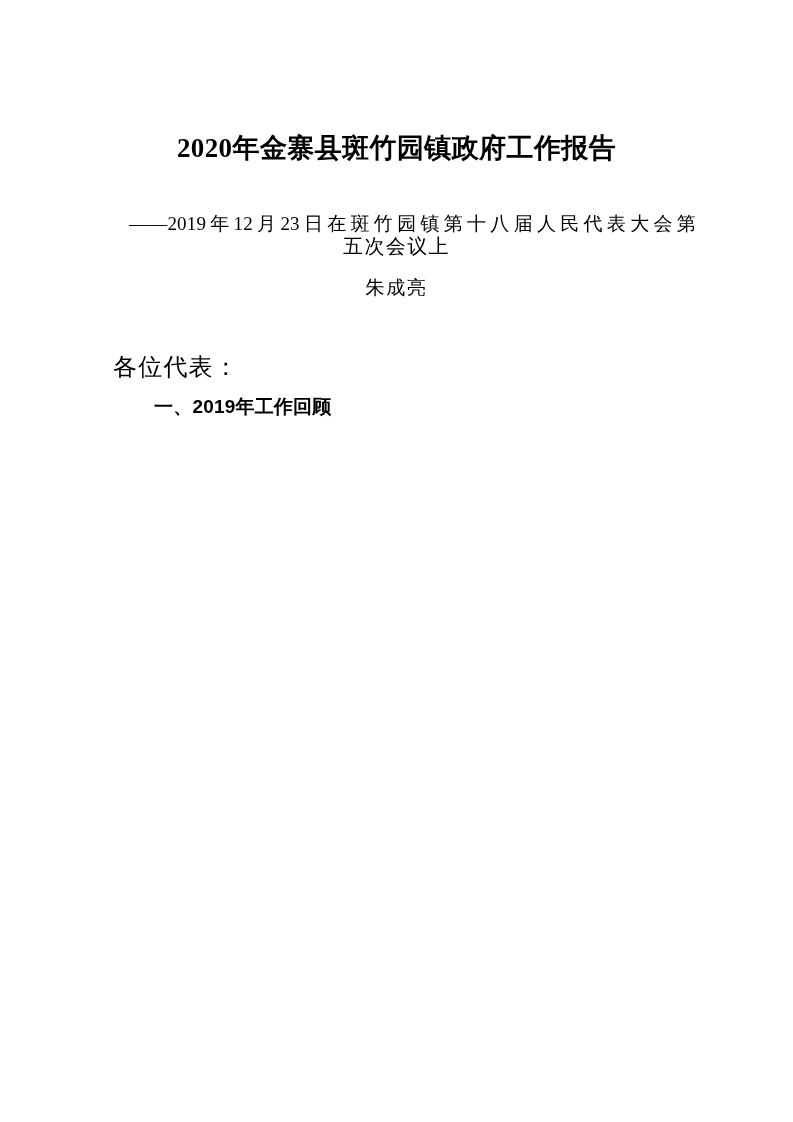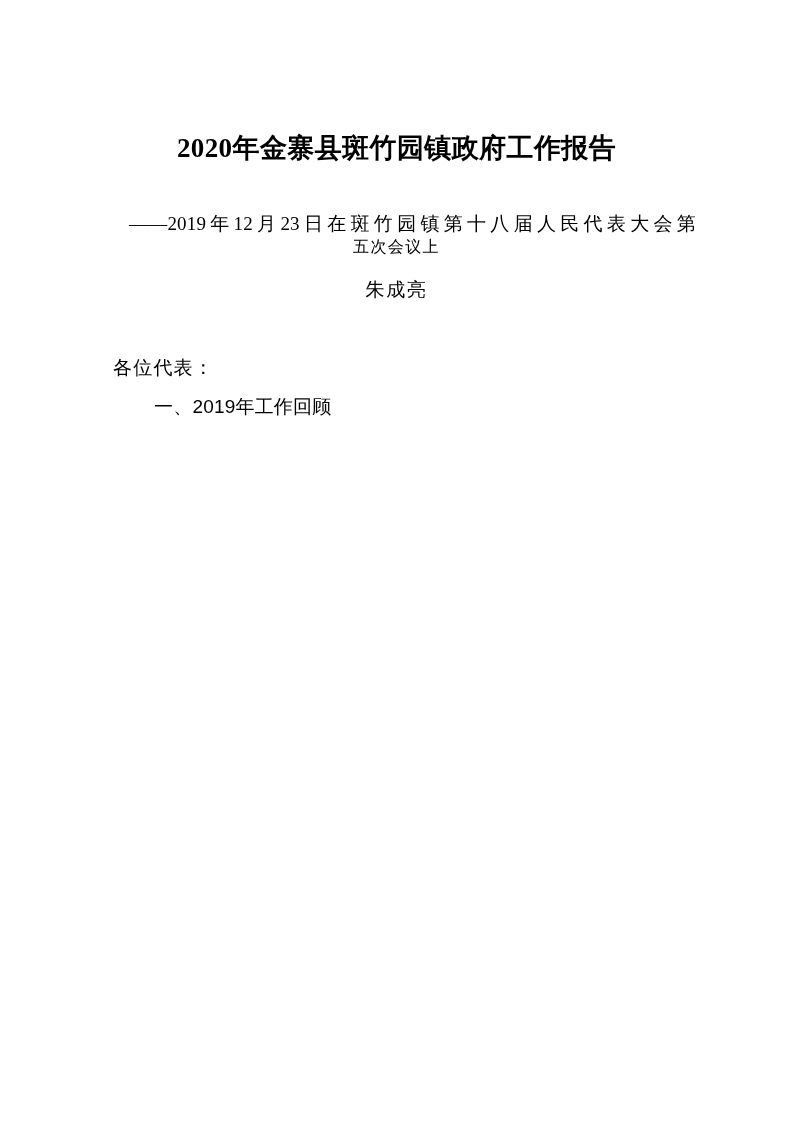--- a/index.html
+++ b/index.html
@@ -63,51 +63,51 @@
     letter-spacing: 0.2px;
   }
 
   .subtitle-line2 {
     position: absolute;
     left: 0;
     top: 227px;
     width: 567px;
     margin: 0;
     font-family: "Liberation Serif", "DejaVu Serif", serif;
-    font-size: 16px;
+    font-size: 20px;
     line-height: 39px;
     text-align: center;
     letter-spacing: 1.4px;
   }
 
   .author {
     position: absolute;
     left: 0;
     top: 270px;
     width: 567px;
     margin: 0;
-    font-family: Liberation Serif, serif;
+    font-family: Liberation Mono, monospace;
     font-size: 19px;
     line-height: 39px;
     text-align: center;
     letter-spacing: 1.6px;
   }
 
   .body-block {
     position: absolute;
     left: 0;
     top: 348px;
     width: 567px;
   }
 
   p.para {
     margin: 0;
     padding: 0;
     font-family: Liberation Serif, serif;
-    font-size: 19px;
+    font-size: 24px;
     line-height: 39px;
     text-align: justify;
     text-justify: inter-character;
     letter-spacing: 0.6px;
     word-break: break-all;
   }
 
   p.salutation {
     text-indent: 0;
     text-align: left;
@@ -115,21 +115,21 @@
   }
 
   p.indent {
     text-indent: 41px;
   }
 
   h2.section-heading {
     margin: 0;
     padding: 0;
     font-family: "Liberation Sans", "DejaVu Sans", sans-serif;
-    font-weight: normal;
+    font-weight: bold;
     font-size: 19px;
     line-height: 39px;
     text-indent: 41px;
     text-align: left;
     letter-spacing: 0.2px;
   }
 </style>
 </head>
 <body>
 

